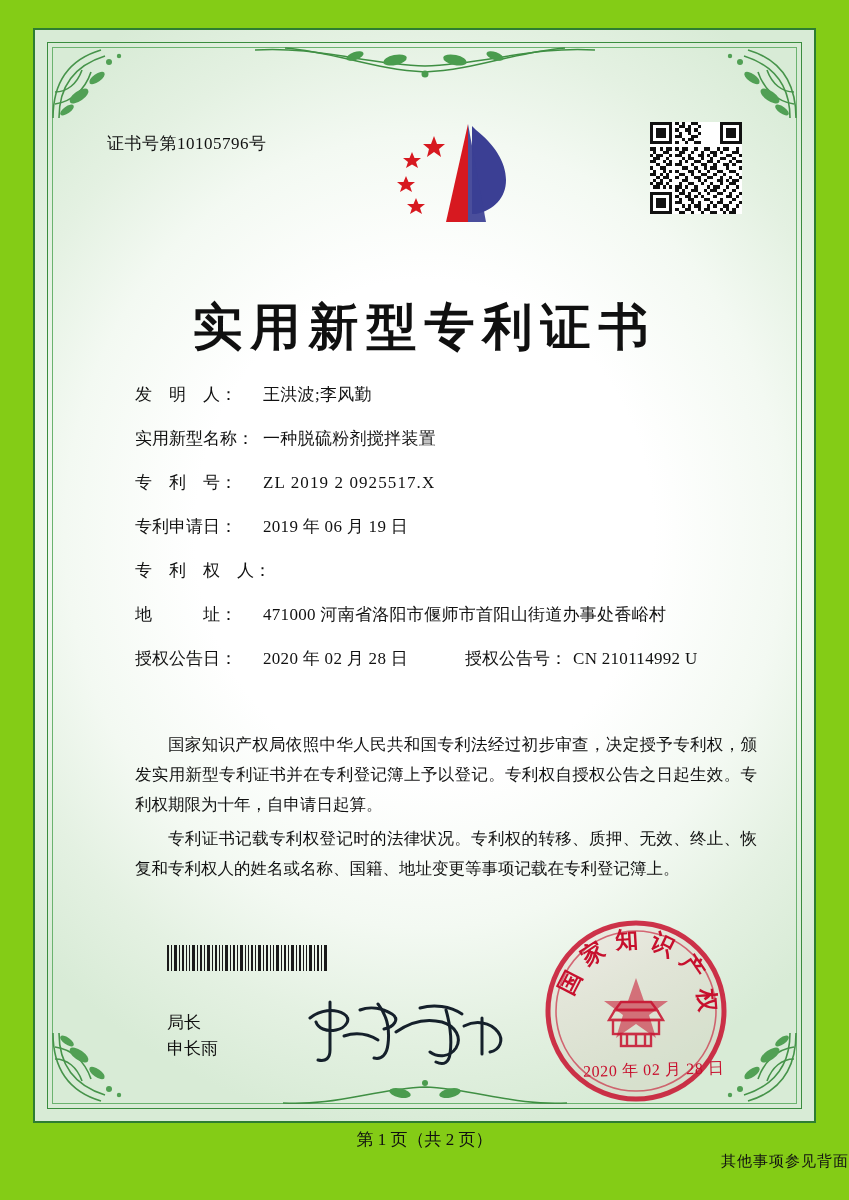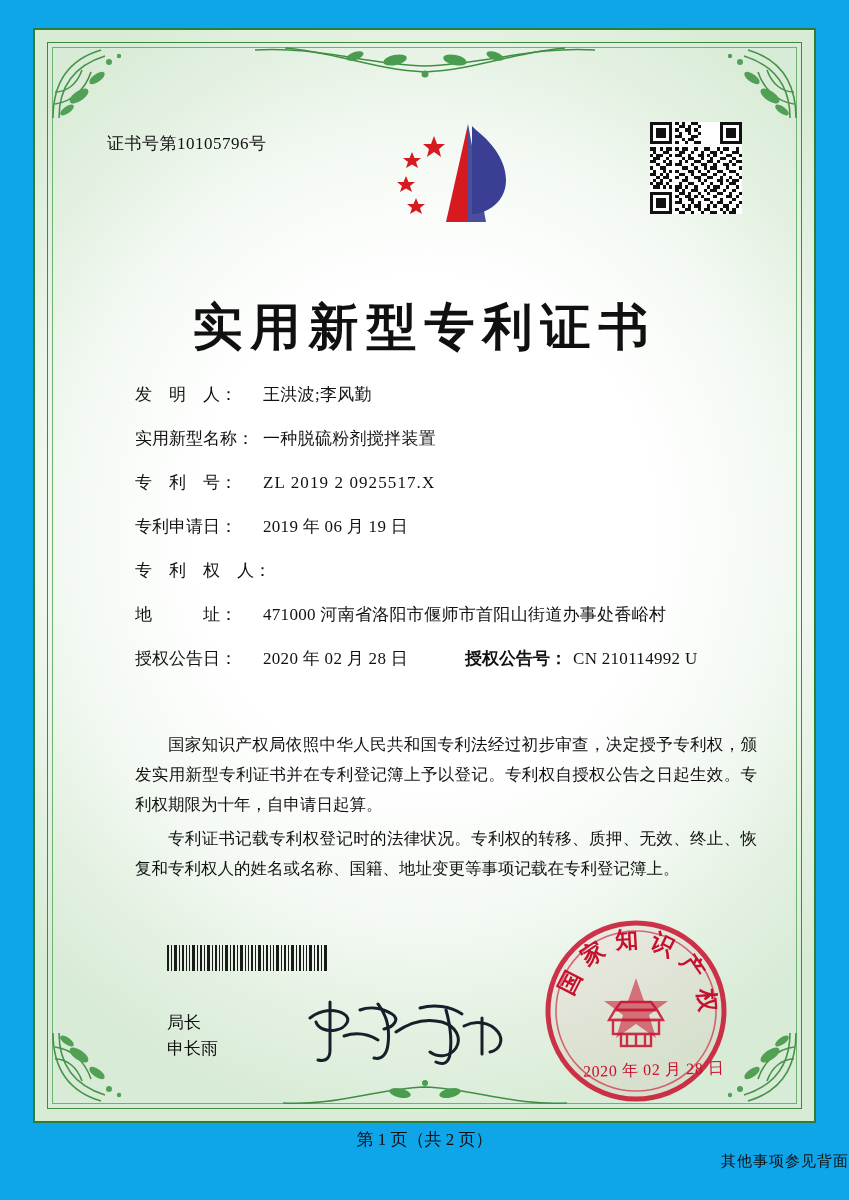--- a/index.html
+++ b/index.html
@@ -15,21 +15,21 @@
     position: relative;
     overflow: hidden;
   }
 
   
   .page {
     position: absolute;
     left: 0; top: 0;
     width: 849px;
     height: 1200px;
-    background: #0ea5e9;
+    background: #84cc16;
   }
 
   .cert {
     position: absolute;
     left: 33px;
     top: 28px;
     width: 783px;
     height: 1095px;
     background:
       radial-gradient(ellipse 70% 55% at 50% 46%, #ffffff 0%, #ffffff 42%, #f3f9f2 66%, #e4f1e2 83%, #d8ebd6 100%);
@@ -158,21 +158,20 @@
     flex: 0 0 330px;
   }
   .pair-right {
     display: flex;
     align-items: baseline;
   }
   .pair-right .field-label {
     width: auto;
     flex: 0 0 auto;
     margin-right: 6px;
-    font-weight: bold;
   }
 
   
   .paras {
     position: absolute;
     left: 100px;
     top: 700px;
     width: 622px;
     font-size: 16.5px;
     line-height: 30px;

